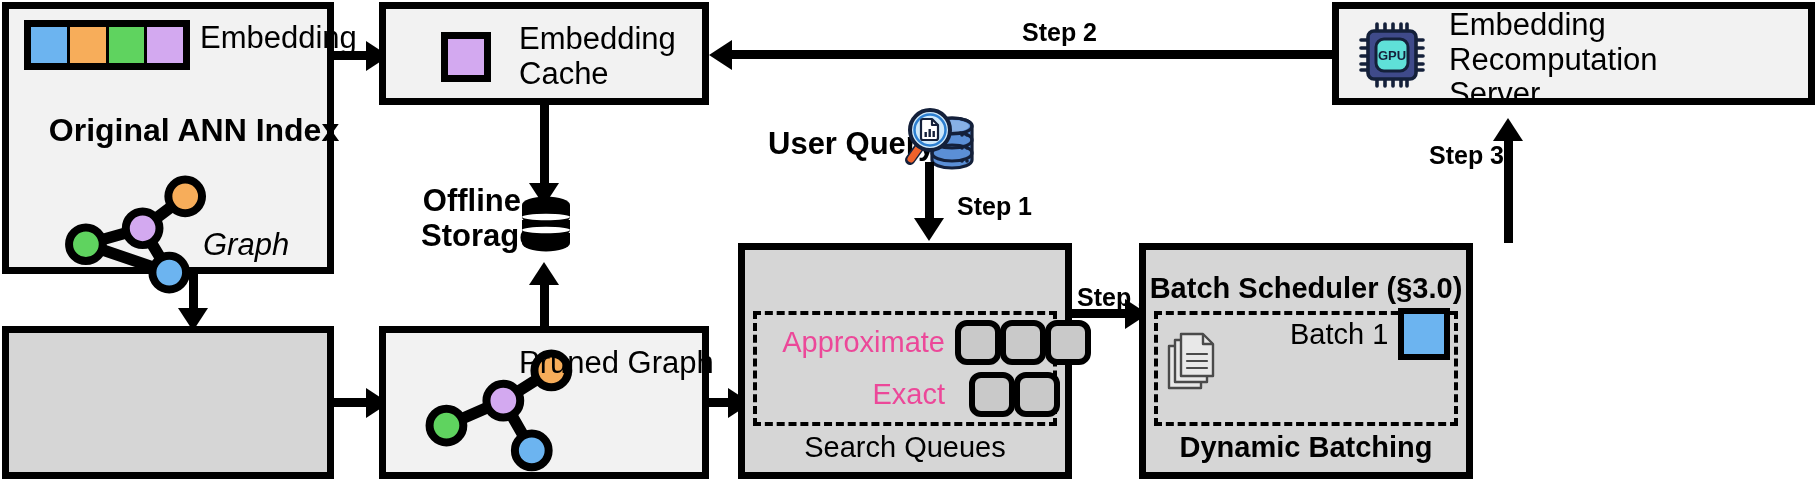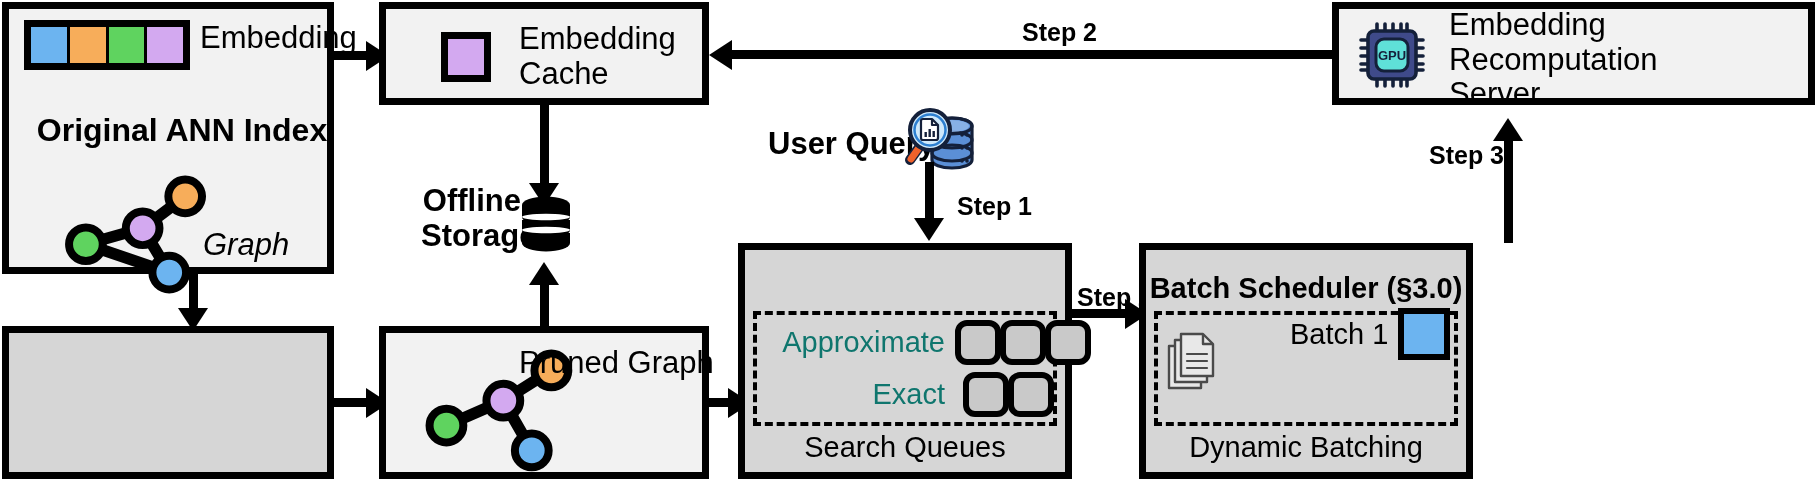--- a/index.html
+++ b/index.html
@@ -95,21 +95,21 @@
     border: 4px dashed #000;
     background: transparent;
   }
   .queue-row {
     position: absolute;
     display: flex;
     align-items: center;
   }
   .queue-label {
     font-size: 29px;
-    color: #0f766e;
+    color: #ec4899;
     text-align: right;
     white-space: nowrap;
   }
   .slot-group { display: flex; }
   .slot {
     width: 46px; height: 45px;
     border: 6px solid #000;
     border-radius: 12px;
     background: #c9c9c9;
     box-sizing: border-box;
@@ -150,21 +150,21 @@
   </div>
 
   <div class="emb-strip" style="left:24px; top:20px; width:166px; height:50px;">
     <div class="emb-cell" style="background:#6cb4f0;"></div>
     <div class="emb-cell" style="background:#f7ad5a;"></div>
     <div class="emb-cell" style="background:#5fd35f;"></div>
     <div class="emb-cell" style="background:#d3a9f0;"></div>
   </div>
   <div class="plain-label" style="left:200px; top:21px; font-size:31px;">Embedding</div>
 
-  <div class="box-title" style="left:2px; top:113px; width:360px; font-size:32px;">Original ANN Index</div>
+  <div class="box-title" style="left:2px; top:113px; width:360px; font-size:32px;padding-left:12px;">Original ANN Index</div>
 
   <div class="graph" style="left:42px; top:168px; width:175px; height:120px;">
     <svg width="180" height="125" viewBox="-18 -18 196 141">
       <g stroke="#000" stroke-width="13" stroke-linecap="round">
         <line x1="28" y1="68" x2="92" y2="50"></line>
         <line x1="92" y1="50" x2="140" y2="14"></line>
         <line x1="92" y1="50" x2="122" y2="100"></line>
         <line x1="28" y1="68" x2="122" y2="100"></line>
       </g>
       <circle cx="28" cy="68" r="19" fill="#5fd35f" stroke="#000" stroke-width="9"></circle>
@@ -299,21 +299,21 @@
   <div class="queue-row" style="left:760px; top:320px;">
     <div class="queue-label" style="width:185px; padding-right:10px;">Approximate</div>
     <div class="slot-group">
       <div class="slot"></div>
       <div class="slot"></div>
       <div class="slot"></div>
     </div>
   </div>
 
   <div class="queue-row" style="left:760px; top:372px;">
-    <div class="queue-label" style="width:185px; padding-right:18px;">Exact</div>
+    <div class="queue-label" style="width:185px; padding-right:24px;">Exact</div>
     <div class="slot-group">
       <div class="slot"></div>
       <div class="slot"></div>
     </div>
   </div>
 
   <div class="box-title" style="left:738px; top:432px; width:334px; font-size:29px; font-weight:normal;">Search Queues</div>
 
   <div class="step-label" style="left:1077px; top:283px;">Step 2</div>
   <div class="arrow-line" style="left:1072px; top:309px; width:58px; height:9px;"></div>
@@ -342,21 +342,21 @@
   </div>
 
   <div class="batch-row" style="left:1290px; top:308px;">
     <div class="batch-label">Batch 1</div>
     <div class="chip-group">
       <div class="chip" style="background:#6cb4f0;"></div>
     </div>
   </div>
 
 
-  <div class="box-title" style="left:1139px; top:432px; width:334px; font-size:29px; font-weight:normal;">Dynamic Batching</div>
+  <div class="box-title" style="left:1139px; top:432px; width:334px; font-size:29px; font-weight:bold;">Dynamic Batching</div>
 
   <div class="step-label" style="left:1429px; top:141px;">Step 3</div>
   <div class="arrow-line" style="left:1504px; top:136px; width:9px; height:107px;"></div>
   <div class="arrow-head ah-up" style="left:1493px; top:118px;"></div>
 
   <div class="box" style="left:1332px; top:2px; width:483px; height:103px;">
   </div>
 
   <div class="icon" style="left:1357px; top:20px;">
     <svg width="70" height="70" viewBox="0 0 70 70">

